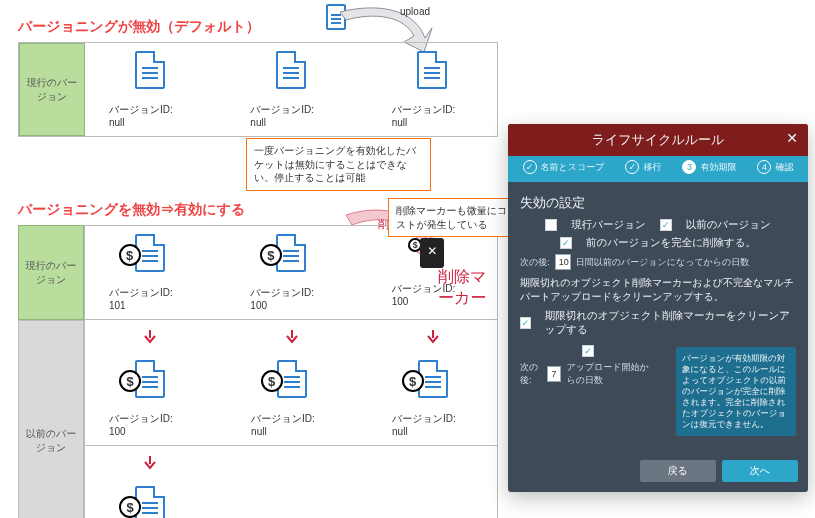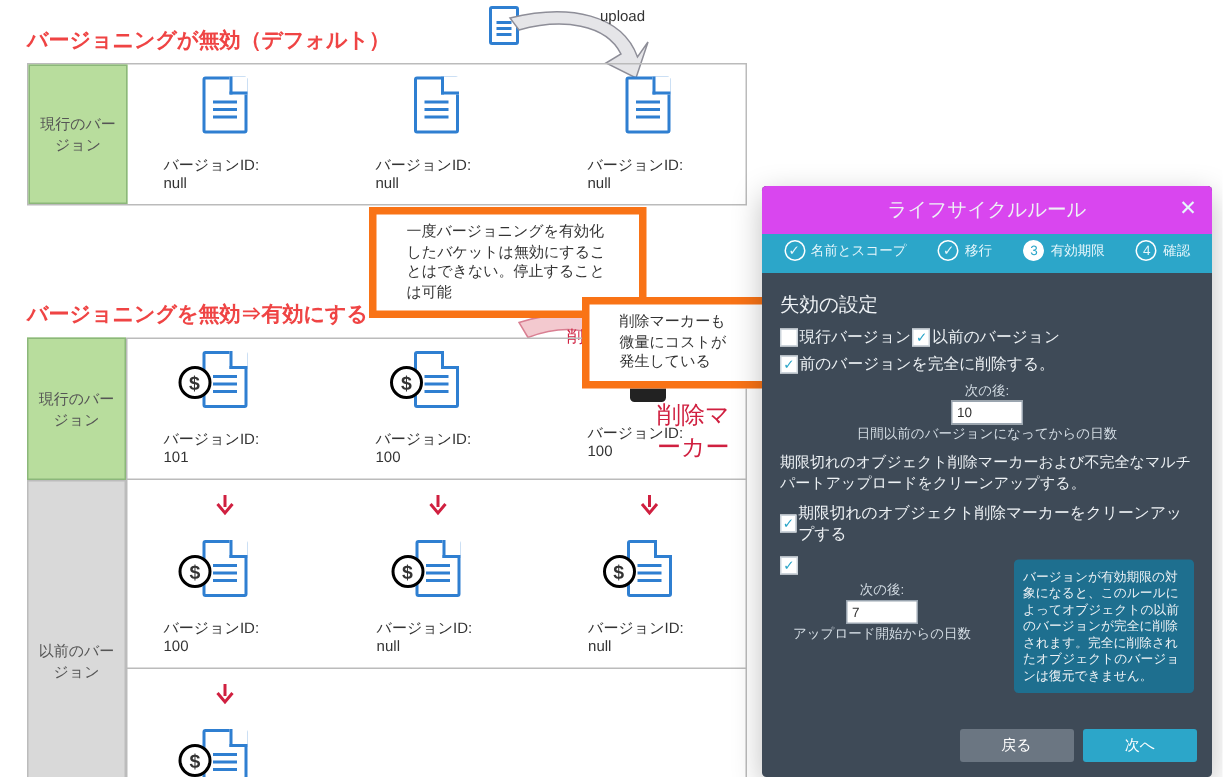--- a/index.html
+++ b/index.html
@@ -118,22 +118,22 @@
     display:flex;
     flex-direction: column;
     align-items: center;
     margin: 2px 0;
   }
   .red-arrow svg { display:block; }
 
   .callout {
     position: absolute;
     background: #fff;
-    border: 5px solid #f97316;
-    padding: 5px 20px;
+    border: 1px solid #f97316;
+    padding: 5px 7px;
     font-size: 10px;
     line-height: 1.35;
     max-width: 185px;
     z-index: 5;
   }
   .callout-red { color: #d02040; }
 
   
   .upload-arrow {
     position: absolute;
@@ -174,21 +174,21 @@
     width: 300px;
     background: #3e4a57;
     color: #eef2f5;
     border-radius: 3px;
     font-size: 10.5px;
     overflow: hidden;
     box-shadow: 0 6px 20px rgba(0,0,0,.25);
     z-index: 20;
   }
   .panel-header {
-    background: #d946ef;
+    background: #7f1d1d;
     padding: 7px 10px;
     text-align: center;
     font-size: 13px;
     position: relative;
   }
   .panel-close {
     position: absolute; right: 8px; top: 6px;
     width: 16px; height: 16px; cursor: pointer;
     color:#e6f6fb; font-size: 14px; line-height:16px; text-align:center;
   }
@@ -200,29 +200,29 @@
     font-size: 9px;
   }
   .step { display:flex; align-items:center; gap:4px; color:#e6f6fb; }
   .step-badge {
     width:14px;height:14px;border:1.5px solid #fff;border-radius:50%;
     display:flex;align-items:center;justify-content:center;font-size:9px;
   }
   .step.active .step-badge { background:#fff;color:#2ca6c9; }
   .panel-body { padding: 10px 12px 8px; }
   .panel-section-title { font-size: 13px; margin: 2px 0 6px; }
-  .chk-row { display:flex; gap:1px; margin:4px 0; align-items:center; }
+  .chk-row { display:flex; gap:14px; margin:4px 0; align-items:center;justify-content:center; }
   .chk { width:12px;height:12px;border:1px solid #ccd4db;background:#fff;display:inline-flex;align-items:center;justify-content:center;font-size:9px;color:#2ca6c9;}
   .chk.checked::after{content:"✓";}
   .num-input {
-    width:48px;height:16px;background:#fff;color:#333;border:1px solid #9aa5b0;
+    width:16px;height:16px;background:#fff;color:#333;border:1px solid #9aa5b0;
     font-size:9px;padding:0 3px;display:inline-flex;align-items:center;margin:0 5px;
   }
   .sub { font-size:9px; color:#d4dde4; margin-left:16px; }
-  .sub-line{display:flex;align-items:center;margin:3px 0 6px;flex-direction:column;}
+  .sub-line{display:flex;align-items:center;margin:3px 0 6px;}
   .desc-line{margin:4px 0 6px;font-size:10px;line-height:1.35;}
   .panel-note {
     background:#1e6f8f;
     border-radius:3px;
     padding:6px;
     font-size:8.5px;
     line-height:1.3;
     margin:6px 0 8px 12px;
   }
   .panel-buttons {

